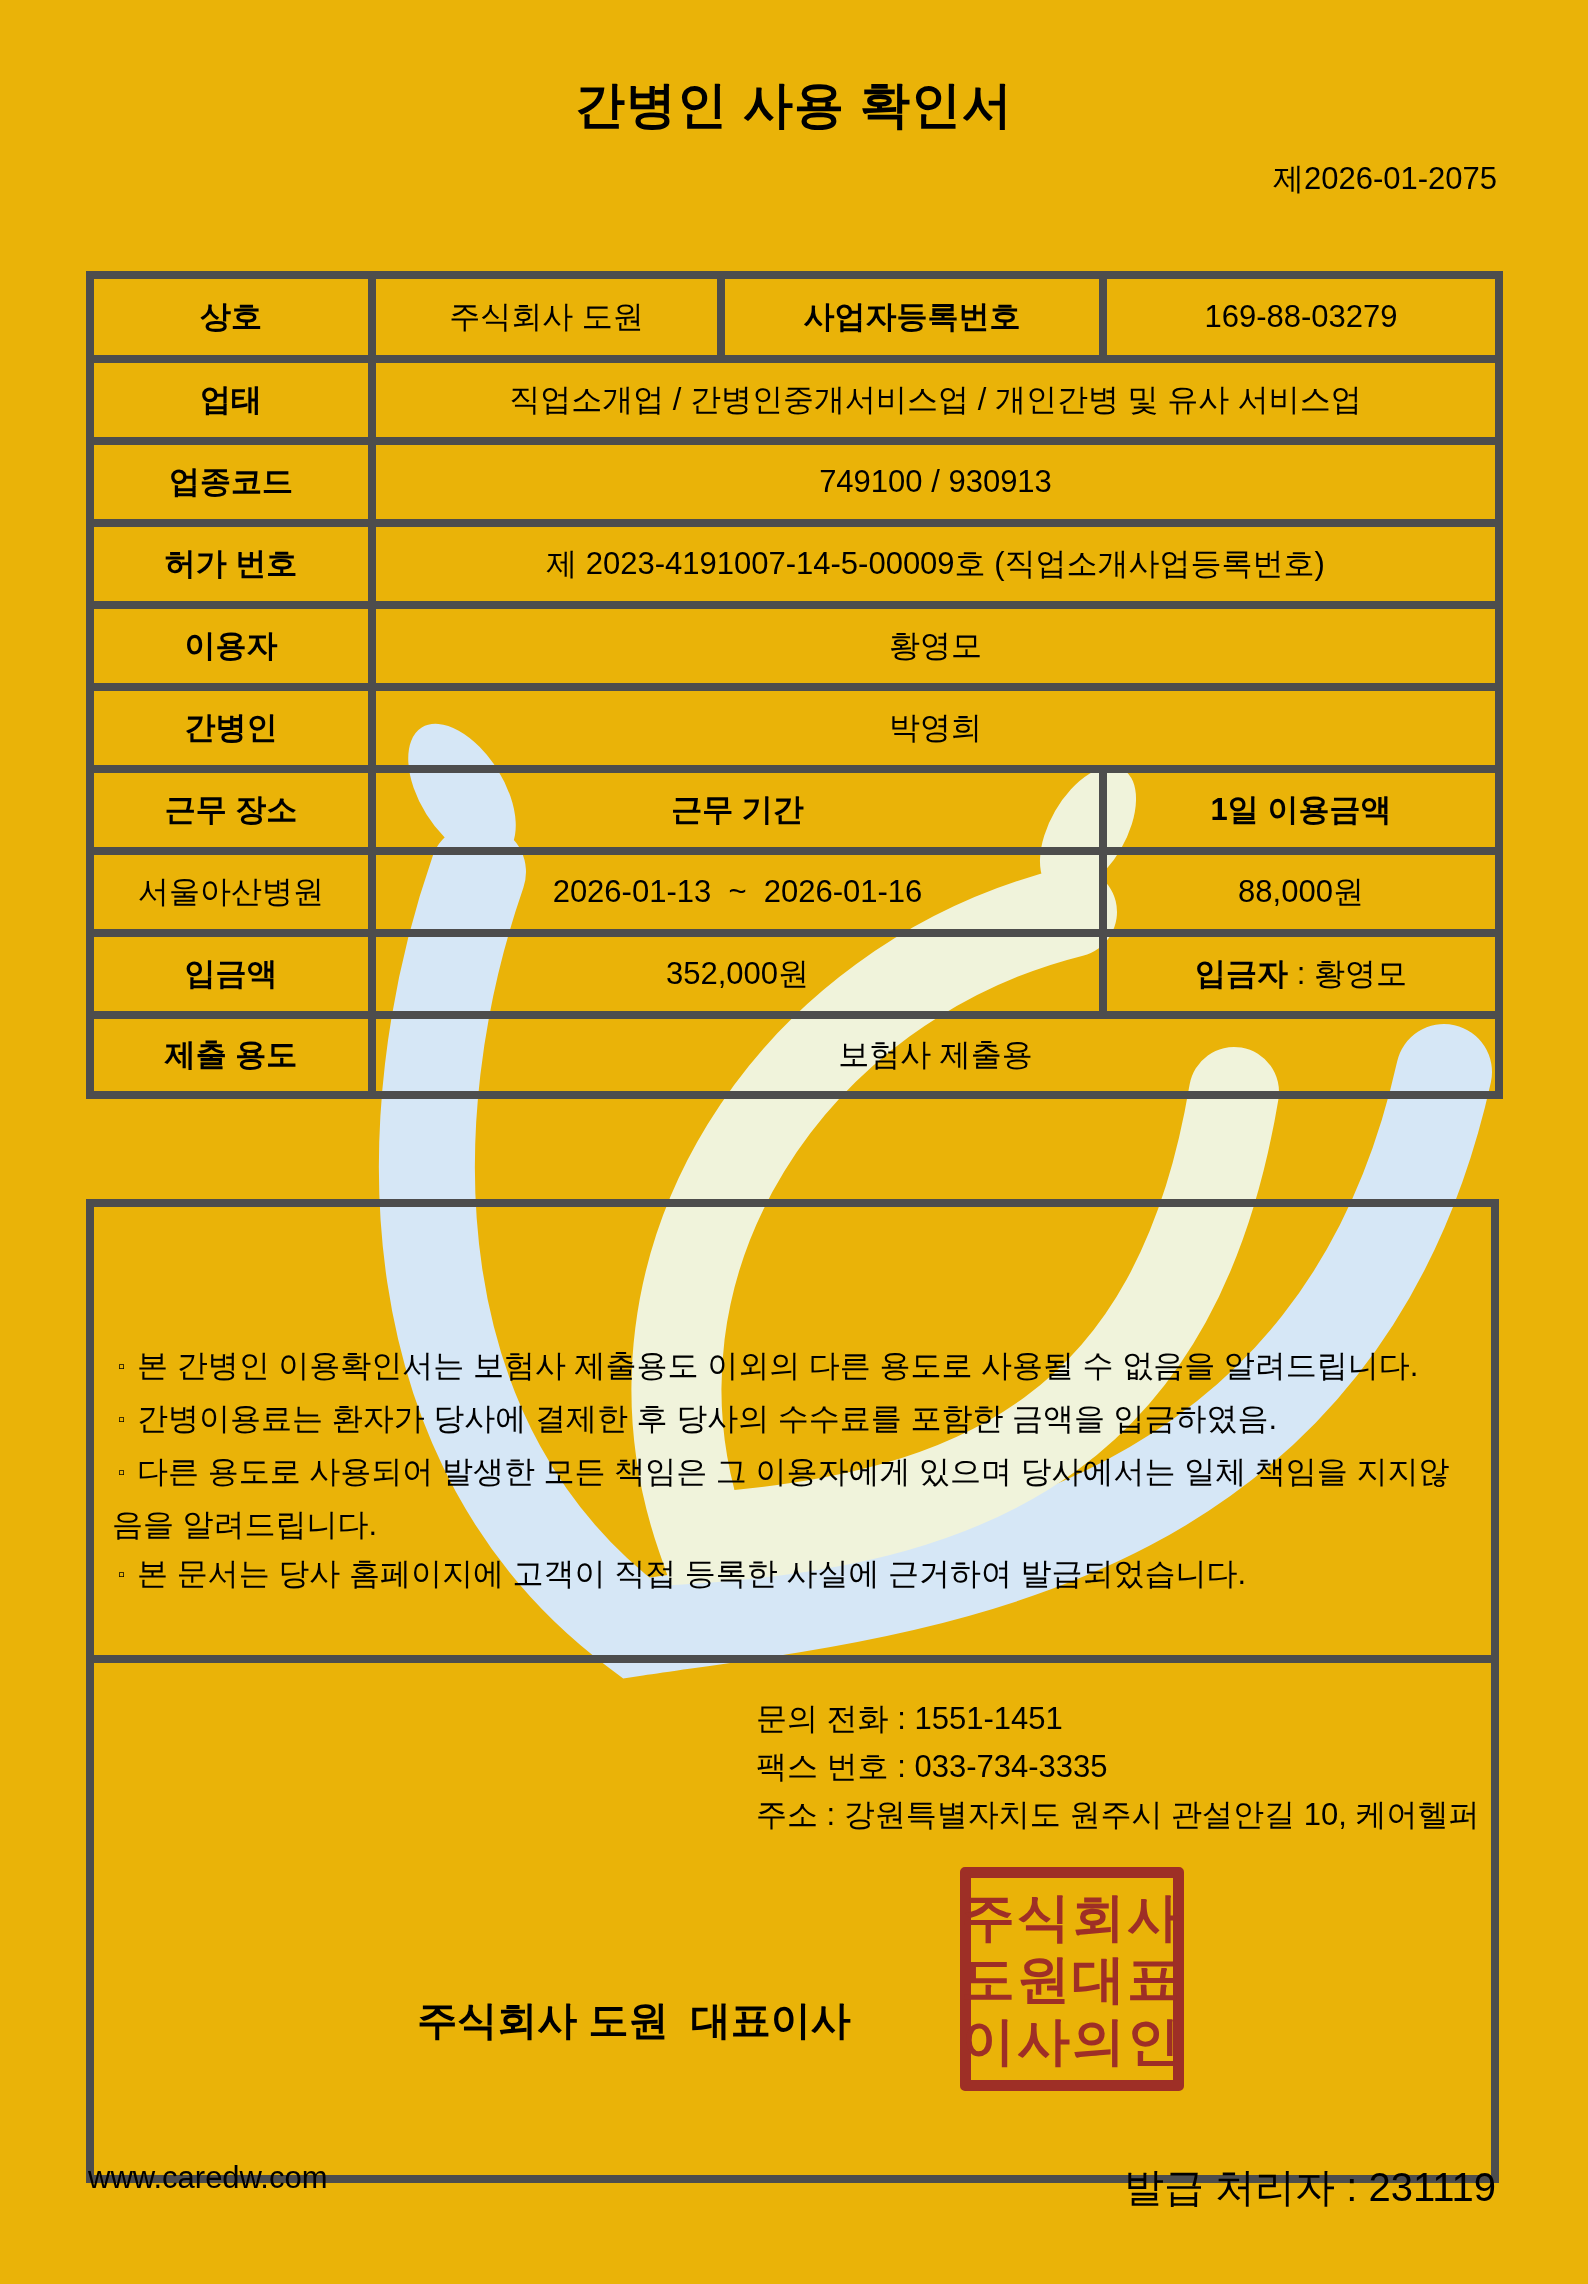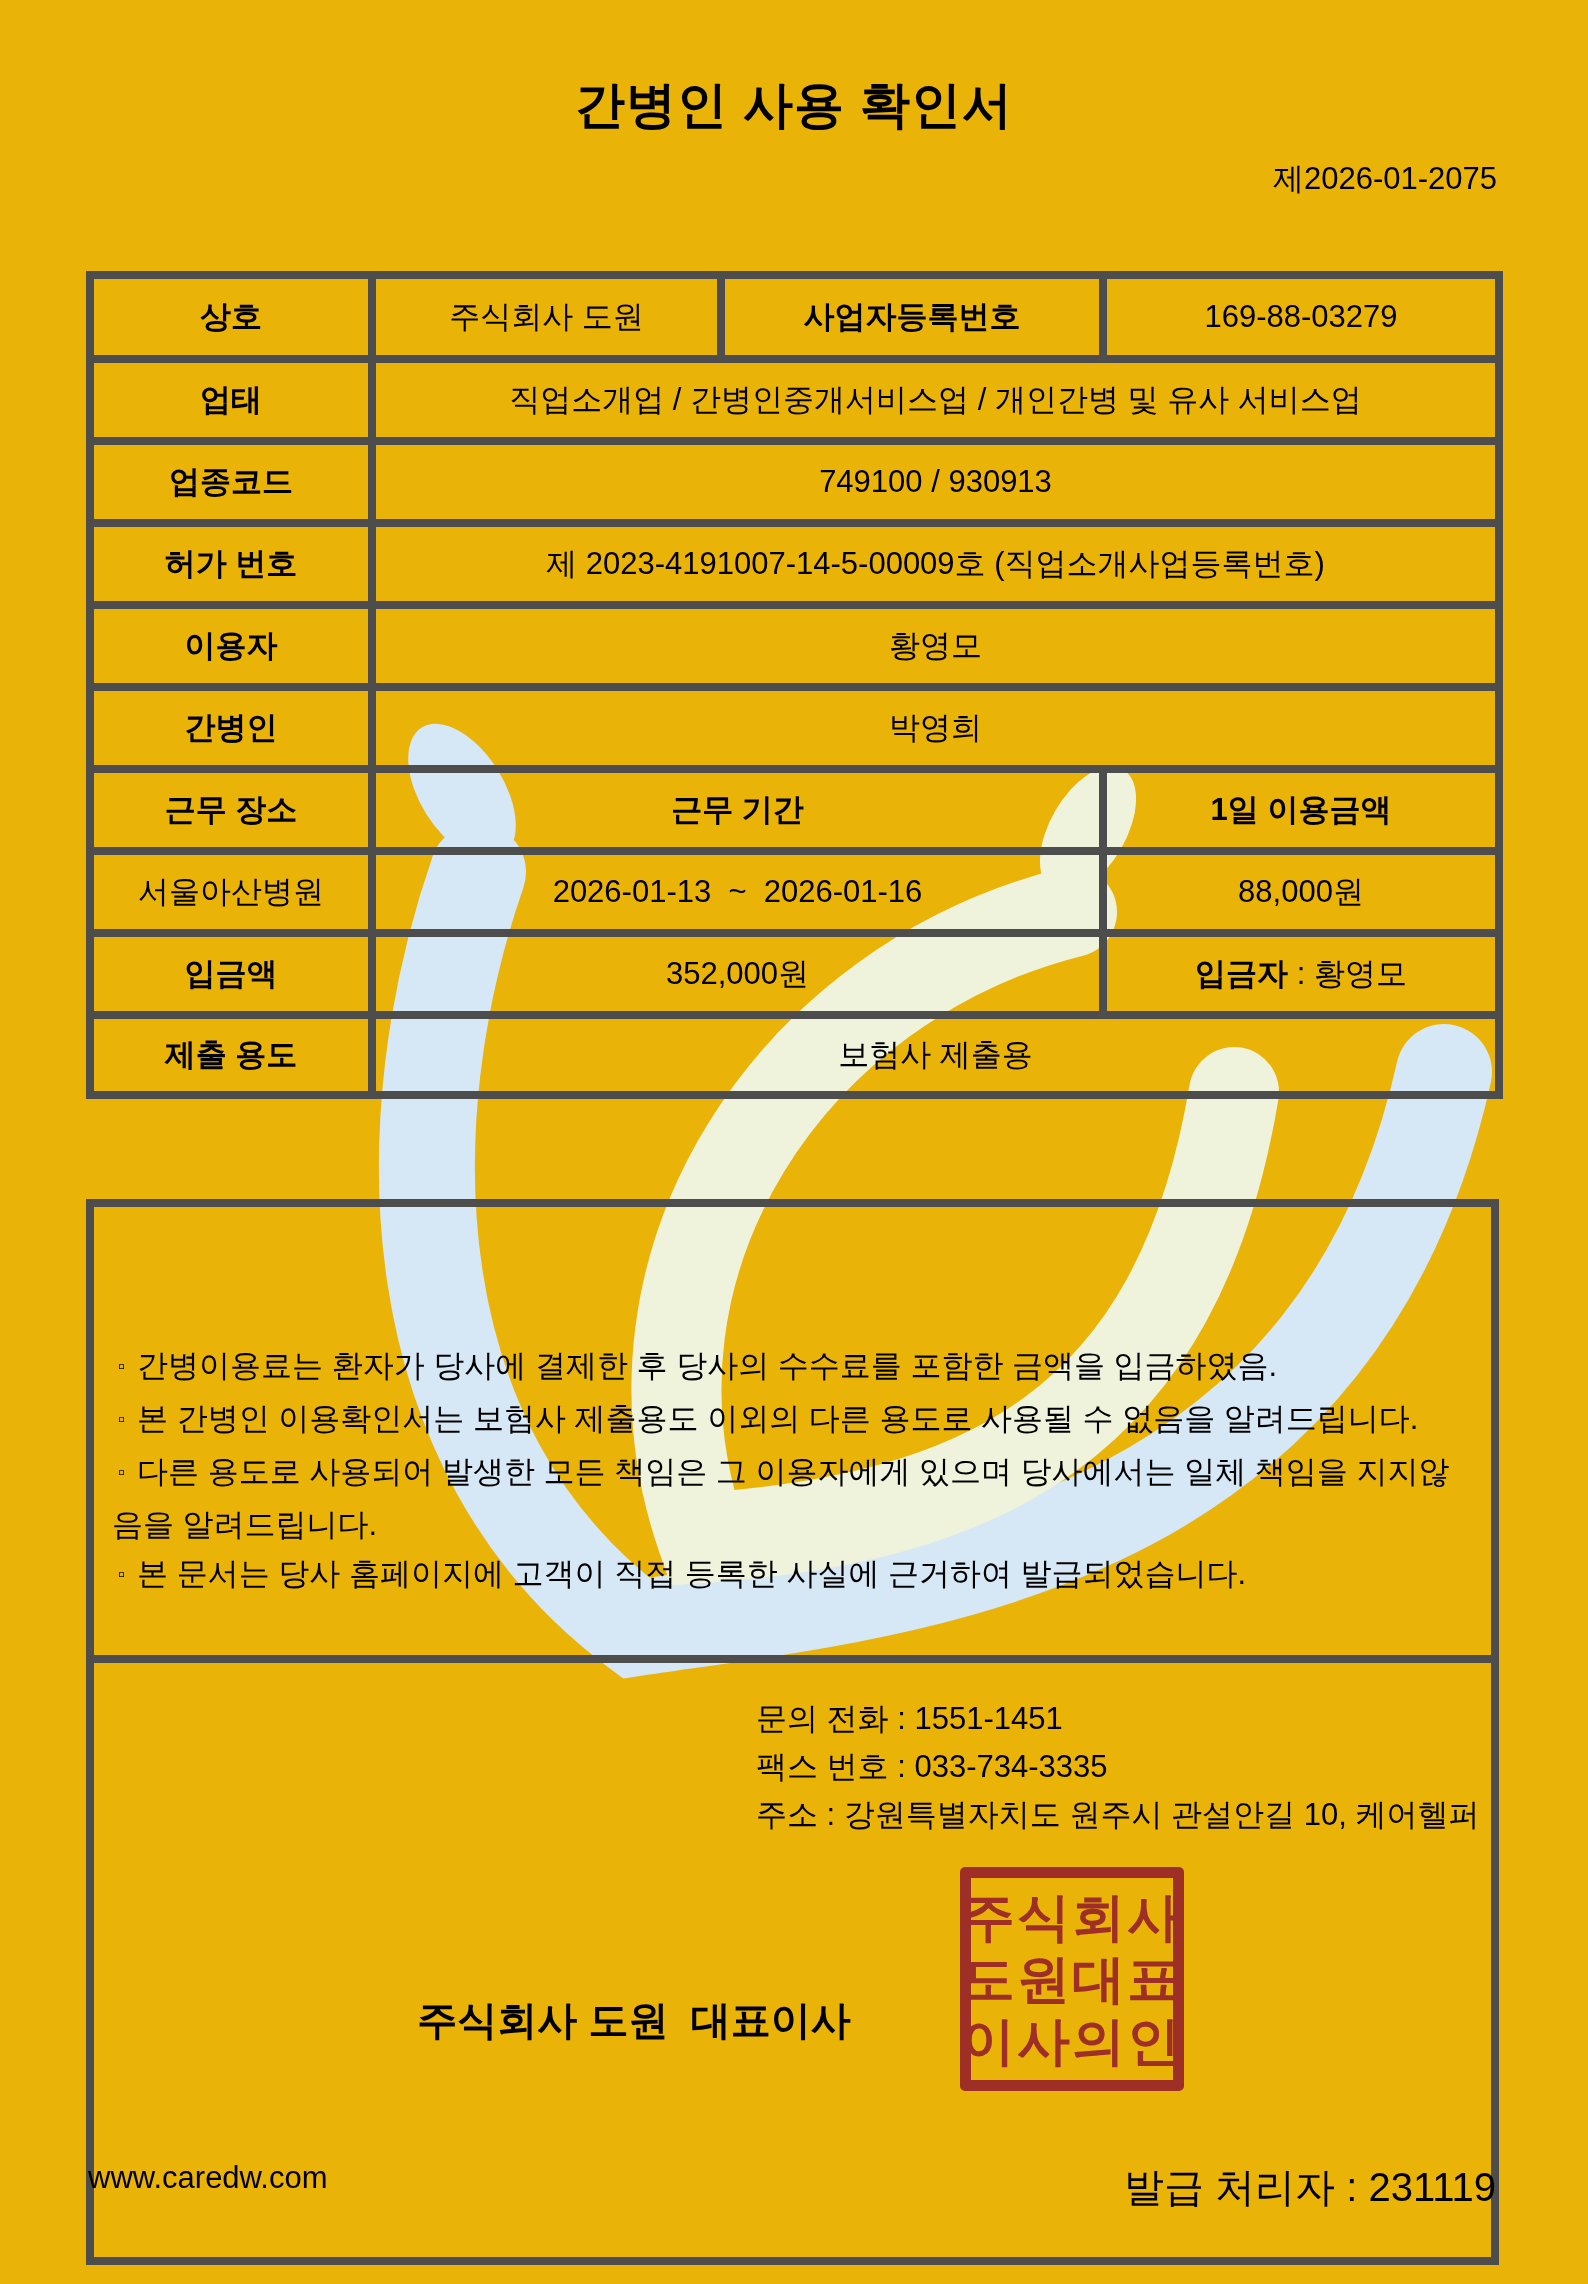--- a/index.html
+++ b/index.html
@@ -53,21 +53,21 @@
     padding:134px 18px 0 18px;
   }
   .note-line{
     font-size:31px;line-height:49px;text-align:left;
   }
   .note-bullet{
     font-size:20px;margin:0 12px 0 6px;position:relative;top:-3px;
   }
 
   .bottom-box{
-    position:absolute;left:86px;top:1655px;width:1413px;height:610px;
+    position:absolute;left:86px;top:1655px;width:1413px;height:528px;
     border:8px solid #4d4d4d;box-sizing:border-box;
   }
   .contact{
     position:absolute;left:662px;top:32px;
     font-size:31px;line-height:48px;text-align:left;
   }
   .signature{
     position:absolute;left:220px;top:300px;width:640px;
     font-size:40px;font-weight:bold;text-align:center;margin-top:30px;
   }
@@ -156,22 +156,22 @@
           <td><span class="bold">입금자</span><span> : 황영모</span></td>
         </tr>
         <tr class="r11">
           <td class="lbl">제출 용도</td>
           <td colspan="3">보험사 제출용</td>
         </tr>
       </tbody>
     </table>
 
     <div class="notes-box">
+      <div class="note-line"><span class="note-bullet">▫</span><span>본 간병인 이용확인서는 보험사 제출용도 이외의 다른 용도로 사용될 수 없음을 알려드립니다.</span></div>
       <div class="note-line"><span class="note-bullet">▫</span><span>간병이용료는 환자가 당사에 결제한 후 당사의 수수료를 포함한 금액을 입금하였음.</span></div>
-      <div class="note-line"><span class="note-bullet">▫</span><span>본 간병인 이용확인서는 보험사 제출용도 이외의 다른 용도로 사용될 수 없음을 알려드립니다.</span></div>
       <div class="note-line"><span class="note-bullet">▫</span><span>다른 용도로 사용되어 발생한 모든 책임은 그 이용자에게 있으며 당사에서는 일체 책임을 지지않음을 알려드립니다.</span></div>
       <div class="note-line"><span class="note-bullet">▫</span><span>본 문서는 당사 홈페이지에 고객이 직접 등록한 사실에 근거하여 발급되었습니다.</span></div>
     </div>
 
     <div class="bottom-box">
       <div class="contact">
         <div>문의 전화 : 1551-1451</div>
         <div>팩스 번호 : 033-734-3335</div>
         <div>주소 : 강원특별자치도 원주시 관설안길 10, 케어헬퍼</div>
       </div>

